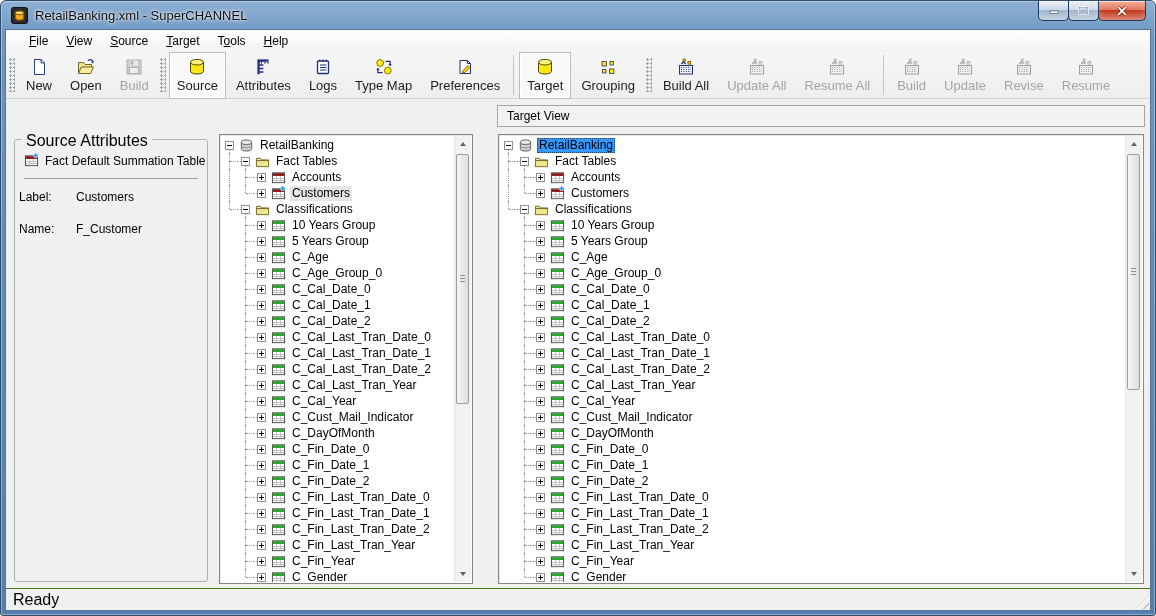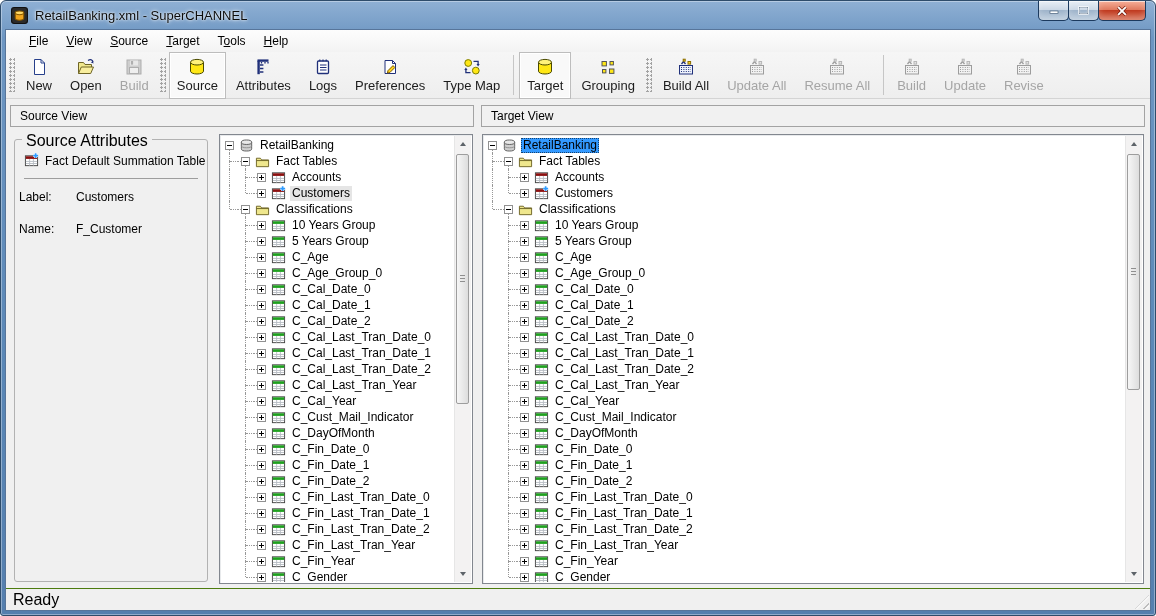--- a/index.html
+++ b/index.html
@@ -23,21 +23,21 @@
   .tb-btn{display:flex;flex-direction:column;align-items:center;justify-content:center;gap:1px;padding:2px 7px 3px;height:40px;border:1px solid transparent;font-size:13px;color:#1c1c1c;flex:none;margin:0 1px;}
   .tb-btn.active{border-color:#bdbdbd;background:#f9f9f9;box-shadow:inset 0 0 0 1px #ffffff;}
   .tb-btn.disabled{color:#a5a5a5;}
   .tb-btn.disabled .tb-icon svg{filter:grayscale(1) opacity(.45);}
   .tb-icon{width:20px;height:20px;}
   .tb-icon svg{display:block;}
   
   .workspace{position:absolute;left:0;right:0;top:69px;bottom:22px;background:#f0f0f0;}
   .pane{position:absolute;top:6px;bottom:4px;}
   .pane.source{left:4px;width:464px;}
-  .pane.target{left:475px;right:5px;}
+  .pane.target{left:491px;right:5px;}
   .pane-header{position:absolute;left:0;right:0;top:0;height:22px;border:1px solid #a3a3a3;background:#f1f1f1;display:flex;align-items:center;padding-left:9px;font-size:12px;color:#000;box-sizing:border-box;}
   
   .groupbox{position:absolute;left:4px;top:34px;width:194px;bottom:2px;border:1px solid #b2b2b2;border-radius:3px;box-sizing:border-box;}
   .gb-legend{position:absolute;top:-8px;left:7px;background:#f0f0f0;padding:0 4px;font-size:16px;color:#000;}
   .gb-typerow{position:absolute;left:8px;top:12px;display:flex;align-items:flex-end;gap:6px;font-size:12px;color:#000;}
   .gb-sep{position:absolute;left:9px;right:9px;top:38px;border-top:1px solid #9d9d9d;}
   .gb-field{position:absolute;left:4px;font-size:12px;color:#000;display:flex;}
   .gb-field.f0{top:50px;} .gb-field.f1{top:82px;}
   .gb-field .fl{width:57px;flex:none;}
   
@@ -178,40 +178,40 @@
               <rect x="4.5" y="4" width="11" height="12.5" rx="1" fill="#fff" stroke="#20307a" stroke-width="1.3"></rect>
               <path d="M7 8 h6.5 M7 10.5 h6.5 M7 13 h6.5" stroke="#20307a" fill="none"></path>
               <path d="M6.8 4.2 v-1.8 M10 4.2 v-1.8 M13.2 4.2 v-1.8" stroke="#20307a" stroke-width="1.2" fill="none"></path>
             </svg>
           </span>
           <span>Logs</span>
         </div>
         <div class="tb-btn">
           <span class="tb-icon">
             <svg width="20" height="20" viewBox="0 0 20 20">
-              <path d="M5 3.5 h7.5 l3 3 v10 h-10.5 z" fill="#fff" stroke="#20307a"></path>
-              <path d="M12.5 3.5 v3 h3" fill="none" stroke="#20307a"></path>
-              <path d="M8 13.6 l5-5 1.9 1.9 -5 5 -2.5 0.6 z" fill="#ffd21e" stroke="#7a5b00"></path>
-            </svg>
-          </span>
-          <span>Preferences</span>
-        </div>
-        <div class="tb-btn">
-          <span class="tb-icon">
-            <svg width="20" height="20" viewBox="0 0 20 20">
               <circle cx="6.2" cy="6" r="3.4" fill="#ffe715" stroke="#7c7c00"></circle>
               <circle cx="13.8" cy="13.6" r="3.4" fill="#ffe715" stroke="#7c7c00"></circle>
               <path d="M11.5 4.4 h4.6 v2.6" fill="none" stroke="#20307a" stroke-width="1.3"></path>
               <path d="M16.1 9.4 l-1.6-2.4 3.2-0.1 z" fill="#20307a"></path>
               <path d="M8.5 15.6 h-4.6 v-2.6" fill="none" stroke="#20307a" stroke-width="1.3"></path>
               <path d="M3.9 10.6 l1.6 2.4 -3.2 0.1 z" fill="#20307a"></path>
             </svg>
           </span>
           <span>Type Map</span>
         </div>
+        <div class="tb-btn">
+          <span class="tb-icon">
+            <svg width="20" height="20" viewBox="0 0 20 20">
+              <path d="M5 3.5 h7.5 l3 3 v10 h-10.5 z" fill="#fff" stroke="#20307a"></path>
+              <path d="M12.5 3.5 v3 h3" fill="none" stroke="#20307a"></path>
+              <path d="M8 13.6 l5-5 1.9 1.9 -5 5 -2.5 0.6 z" fill="#ffd21e" stroke="#7a5b00"></path>
+            </svg>
+          </span>
+          <span>Preferences</span>
+        </div>
         <div class="tb-sep"></div>
         <div class="tb-btn active">
           <span class="tb-icon">
             <svg width="20" height="20" viewBox="0 0 20 20">
               <path d="M3.5 5.2 v9 a6.5 2.8 0 0 0 13 0 v-9" fill="#ffe715" stroke="#4a4a00"></path>
               <ellipse cx="10" cy="5.2" rx="6.5" ry="2.8" fill="#fff27a" stroke="#4a4a00"></ellipse>
             </svg>
           </span>
           <span>Target</span>
         </div>
@@ -293,28 +293,37 @@
             <svg width="20" height="20" viewBox="0 0 20 20">
               <rect x="3.5" y="8.5" width="13" height="8.5" fill="#eef2fb" stroke="#20307a"></rect>
               <path d="M5 10.5 h10 M5 12.5 h10 M5 14.5 h10" stroke="#20307a" stroke-width="1" stroke-dasharray="1 1.4" fill="none"></path>
               <path d="M5.5 7 l2-2.5 2 2.5" fill="none" stroke="#20307a" stroke-width="1.3"></path>
               <rect x="12" y="4.5" width="2.6" height="2.6" fill="#ffd21e" stroke="#8a6d00"></rect>
               <rect x="7.2" y="2.2" width="2" height="2" fill="#ffd21e" stroke="#8a6d00"></rect>
             </svg>
           </span>
           <span>Revise</span>
         </div>
+        <div class="tb-btn disabled">
+          <span class="tb-icon">
+            <svg width="20" height="20" viewBox="0 0 20 20">
+              <rect x="3.5" y="8.5" width="13" height="8.5" fill="#eef2fb" stroke="#20307a"></rect>
+              <path d="M5 10.5 h10 M5 12.5 h10 M5 14.5 h10" stroke="#20307a" stroke-width="1" stroke-dasharray="1 1.4" fill="none"></path>
+              <path d="M5.5 7 l2-2.5 2 2.5" fill="none" stroke="#20307a" stroke-width="1.3"></path>
+              <rect x="12" y="4.5" width="2.6" height="2.6" fill="#ffd21e" stroke="#8a6d00"></rect>
+              <rect x="7.2" y="2.2" width="2" height="2" fill="#ffd21e" stroke="#8a6d00"></rect>
+            </svg>
+          </span>
+          <span>Resume</span>
+        </div>
       </div>
 
     <div class="workspace">
 
       <div class="pane source">
-        <div class="pane-header">
-          <span>Source View</span>
-        </div>
         <div class="groupbox">
           <span class="gb-legend">Source Attributes</span>
           <div class="gb-typerow">
             <span class="ticon" id="type-icon">
                 <svg width="15" height="15" viewBox="0 0 16 16">
                   <rect x="1.5" y="3" width="13" height="10.5" fill="#fff" stroke="#444"></rect>
                   <rect x="2" y="3.5" width="12" height="2.8" fill="#8c1010"></rect>
                   <path d="M2 9 h12 M2 11.2 h12 M6 6.4 v7 M10 6.4 v7" stroke="#b9bec4" fill="none"></path>
                   <path d="M12.4 0.2 v5.2 M9.8 2.8 h5.2" stroke="#fff" stroke-width="3"></path>
                   <path d="M12.4 0.2 v5.2 M9.8 2.8 h5.2" stroke="#2e9bff" stroke-width="1.8"></path>

